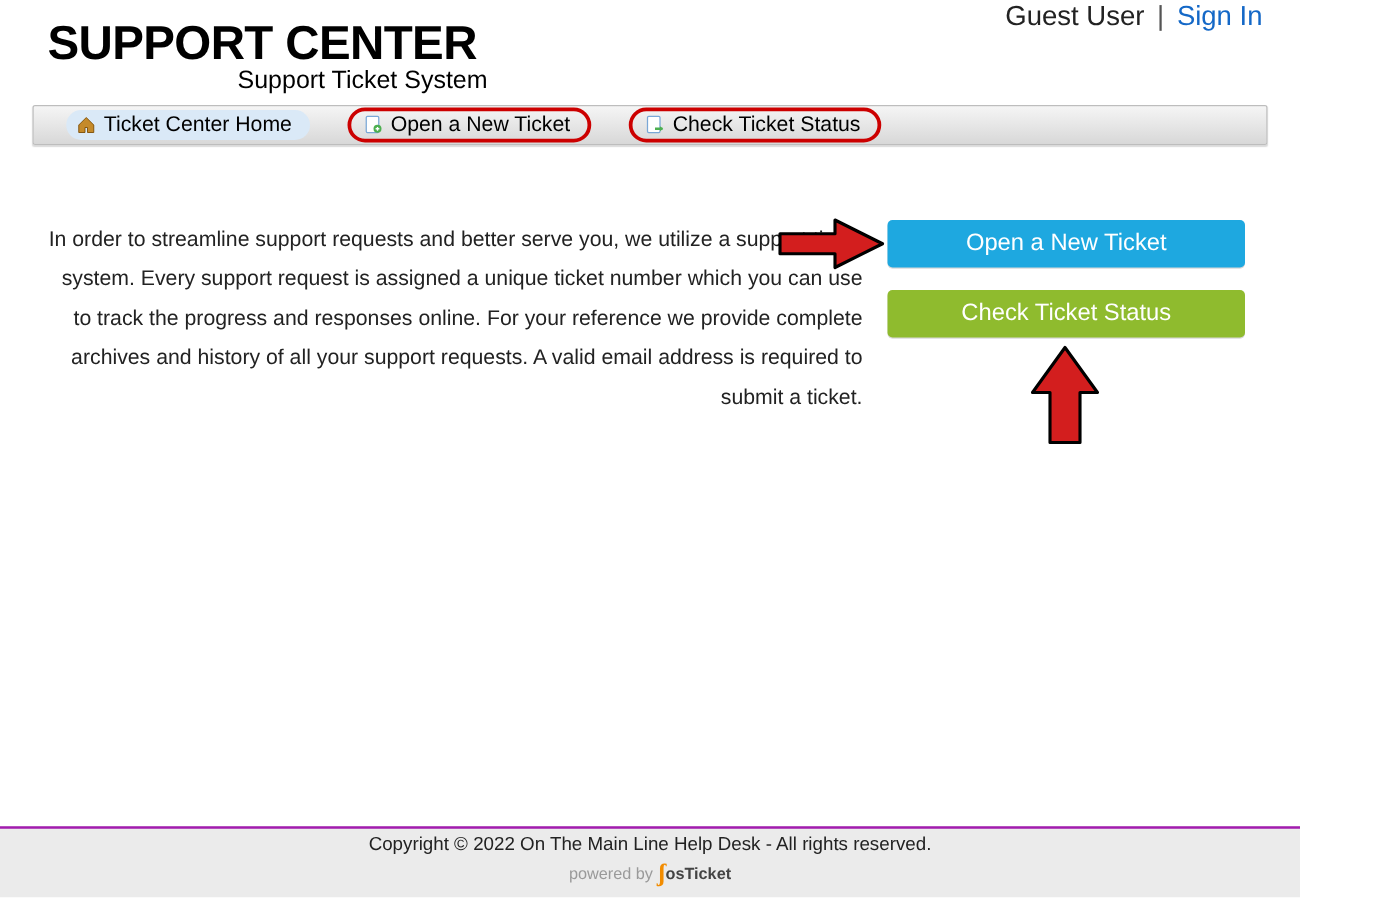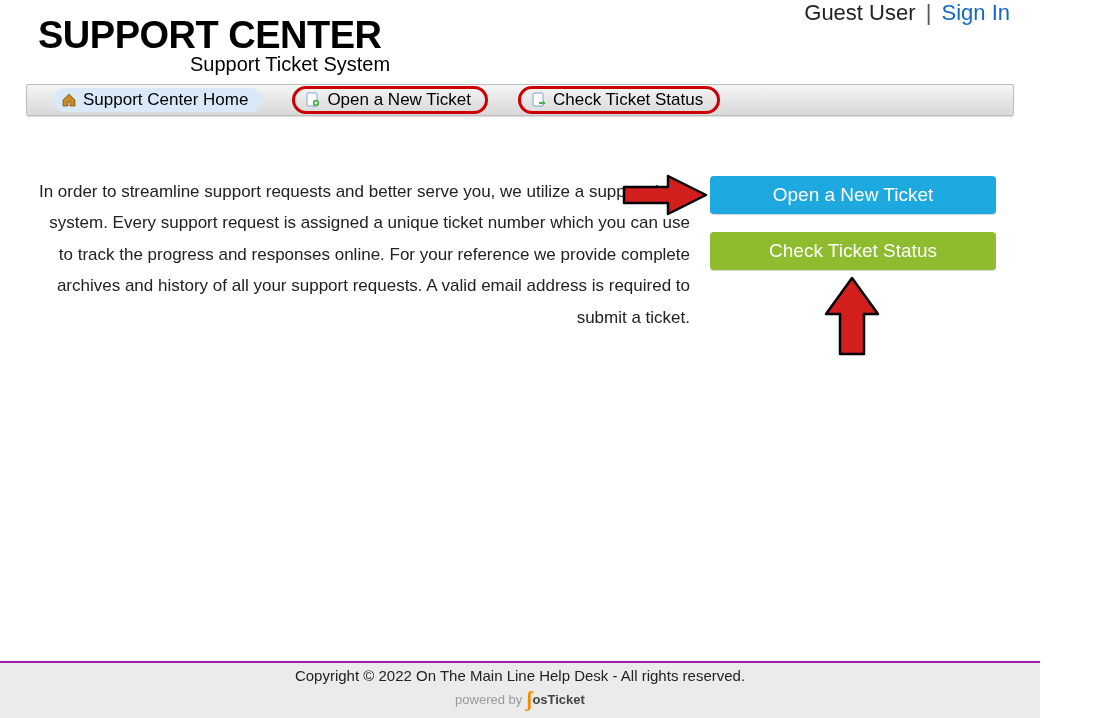--- a/index.html
+++ b/index.html
@@ -84,21 +84,21 @@
   </div>
 </div>
 
 <div class="navbar">
   <a href="#" class="nav-pill home">
     <span class="nav-icon">
       <svg viewBox="0 0 16 16" width="16" height="16">
             <path d="M2 8 L8 2 L14 8 L14 14 L9 14 L9 10 L7 10 L7 14 L2 14 Z" fill="#c58a2a" stroke="#7a4a00" stroke-width="0.7"></path>
           </svg>
     </span>
-    <span>Support Center Home</span>
+    <span>Ticket Center Home</span>
   </a>
 
   <span class="nav-circle">
     <a href="#" class="nav-pill">
       <span class="nav-icon">
         <svg viewBox="0 0 16 16" width="16" height="16">
               <rect x="2" y="1" width="10" height="13" rx="1" fill="#fff" stroke="#7aa7d6"></rect>
               <circle cx="11" cy="11" r="3.2" fill="#4caf50"></circle>
               <path d="M11 9.5 v3 M9.5 11 h3" stroke="#fff" stroke-width="1.1"></path>
             </svg>

